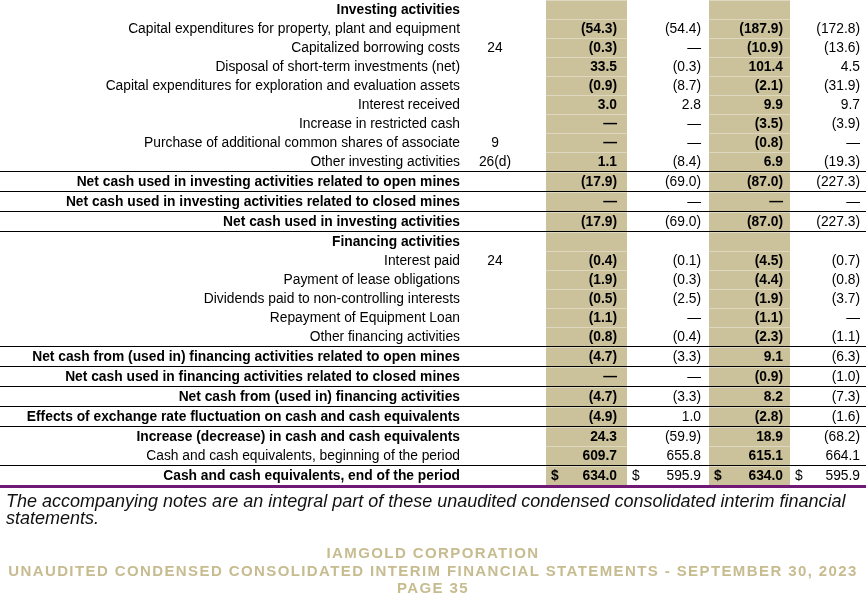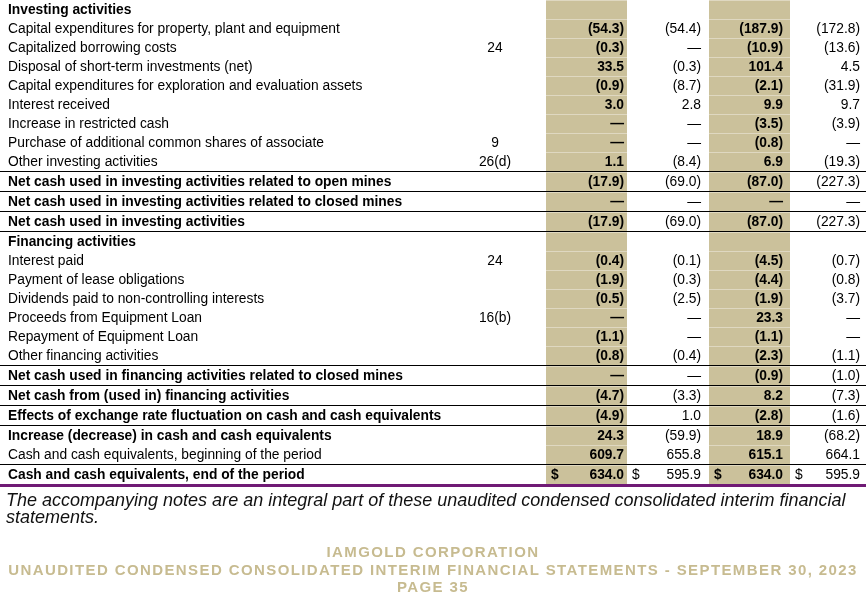--- a/index.html
+++ b/index.html
@@ -21,29 +21,29 @@
   }
   td {
     height: 19px;
     line-height: 19px;
     font-size: 13.8px;
     padding: 0;
     white-space: nowrap;
     overflow: hidden;
     vertical-align: middle;
   }
-  td.label { padding-left: 8px; text-align: left; }
+  td.label { padding-left: 8px; text-align: right; }
   td.note  { text-align: center; padding-right: 16px; }
   td.c1, td.c3 {
     background: var(--highlight, #CBC19B);
     font-weight: bold;
     text-align: right;
     box-shadow: inset 0 1px 0 rgba(255,255,255,0.38);
   }
-  td.c1 { padding-right: 3px; }
+  td.c1 { padding-right: 10px; }
   td.c3 { padding-right: 7px; }
   td.c2 { text-align: right; padding-right: 8px; }
   td.c4 { text-align: right; padding-right: 6px; }
 
   tr.section td.label,
   tr.total td.label,
   tr.total-top td.label,
   tr.grand td.label { font-weight: bold; }
 
   tr.total td { border-top: 1.5px solid #000; border-bottom: 1.5px solid #000; }
@@ -213,42 +213,42 @@
         </tr>
         <tr class="item">
           <td class="label">Dividends paid to non-controlling interests</td>
           <td class="note"></td>
           <td class="c1">(0.5)</td>
           <td class="c2">(2.5)</td>
           <td class="c3">(1.9)</td>
           <td class="c4">(3.7)</td>
         </tr>
         <tr class="item">
-          <td class="label">Proceeds from Equipment Loan</td>
-          <td class="note">16(b)</td>
-          <td class="c1">—</td>
-          <td class="c2">—</td>
-          <td class="c3">23.3</td>
-          <td class="c4">—</td>
-        </tr>
-        <tr class="item">
           <td class="label">Repayment of Equipment Loan</td>
           <td class="note"></td>
           <td class="c1">(1.1)</td>
           <td class="c2">—</td>
           <td class="c3">(1.1)</td>
           <td class="c4">—</td>
         </tr>
         <tr class="item">
           <td class="label">Other financing activities</td>
           <td class="note"></td>
           <td class="c1">(0.8)</td>
           <td class="c2">(0.4)</td>
           <td class="c3">(2.3)</td>
           <td class="c4">(1.1)</td>
+        </tr>
+        <tr class="total">
+          <td class="label">Net cash from (used in) financing activities related to open mines</td>
+          <td class="note"></td>
+          <td class="c1">(4.7)</td>
+          <td class="c2">(3.3)</td>
+          <td class="c3">9.1</td>
+          <td class="c4">(6.3)</td>
         </tr>
         <tr class="total">
           <td class="label">Net cash used in financing activities related to closed mines</td>
           <td class="note"></td>
           <td class="c1">—</td>
           <td class="c2">—</td>
           <td class="c3">(0.9)</td>
           <td class="c4">(1.0)</td>
         </tr>
         <tr class="total">

